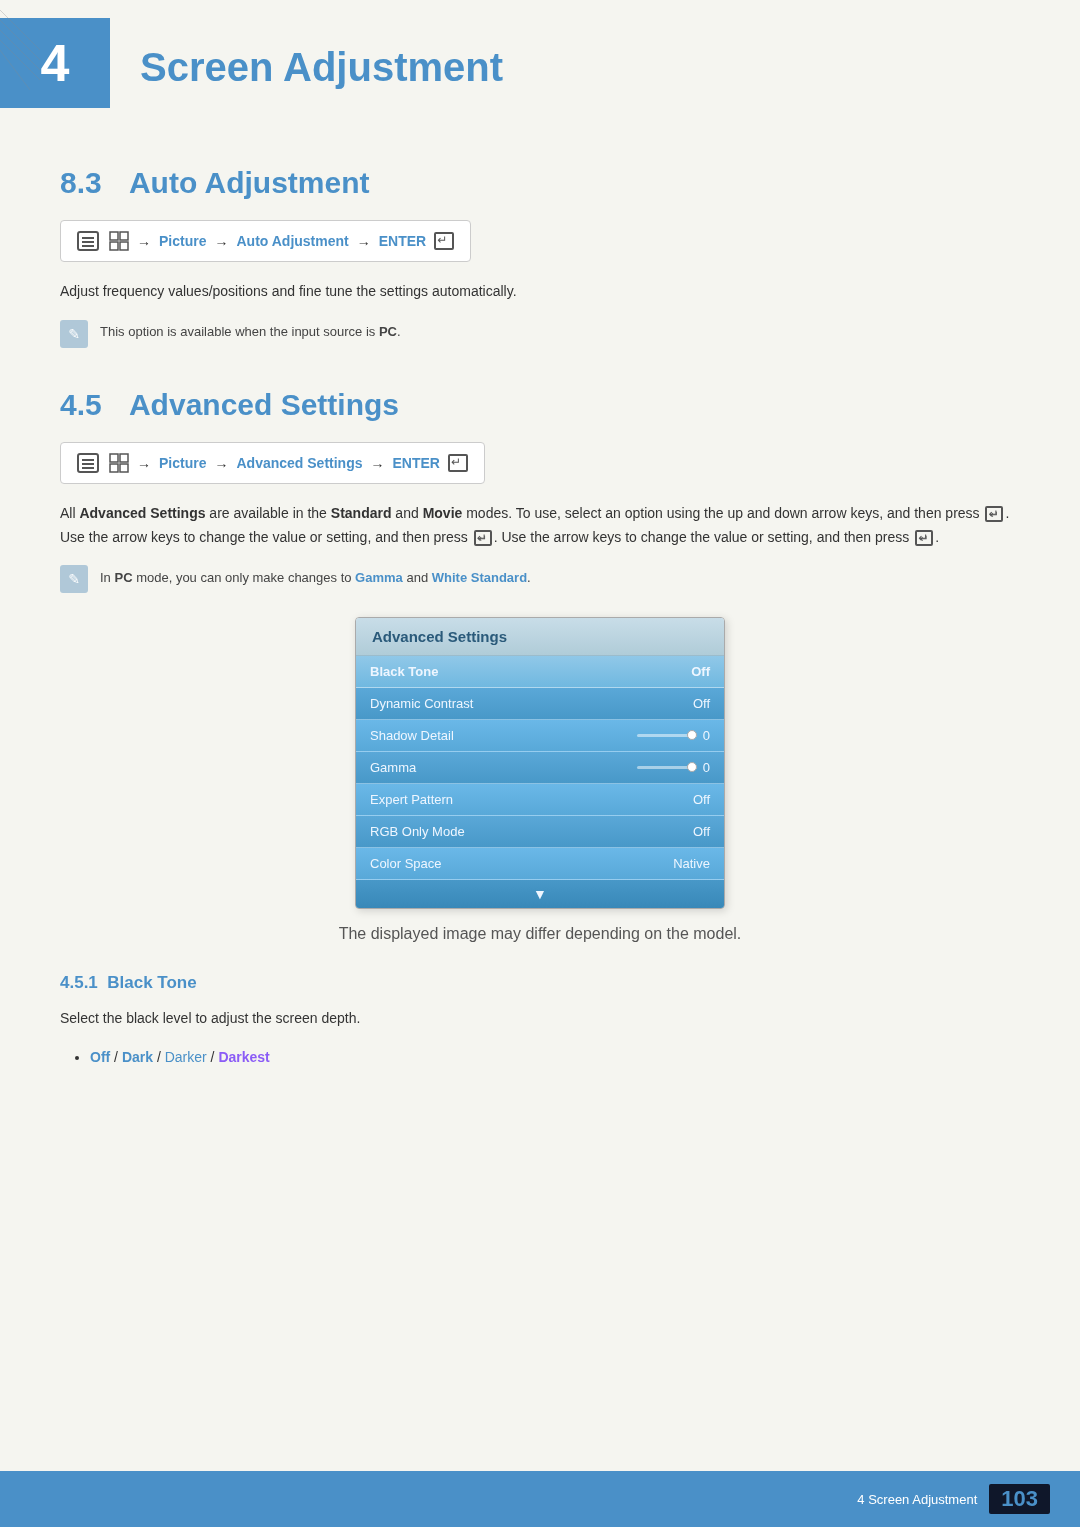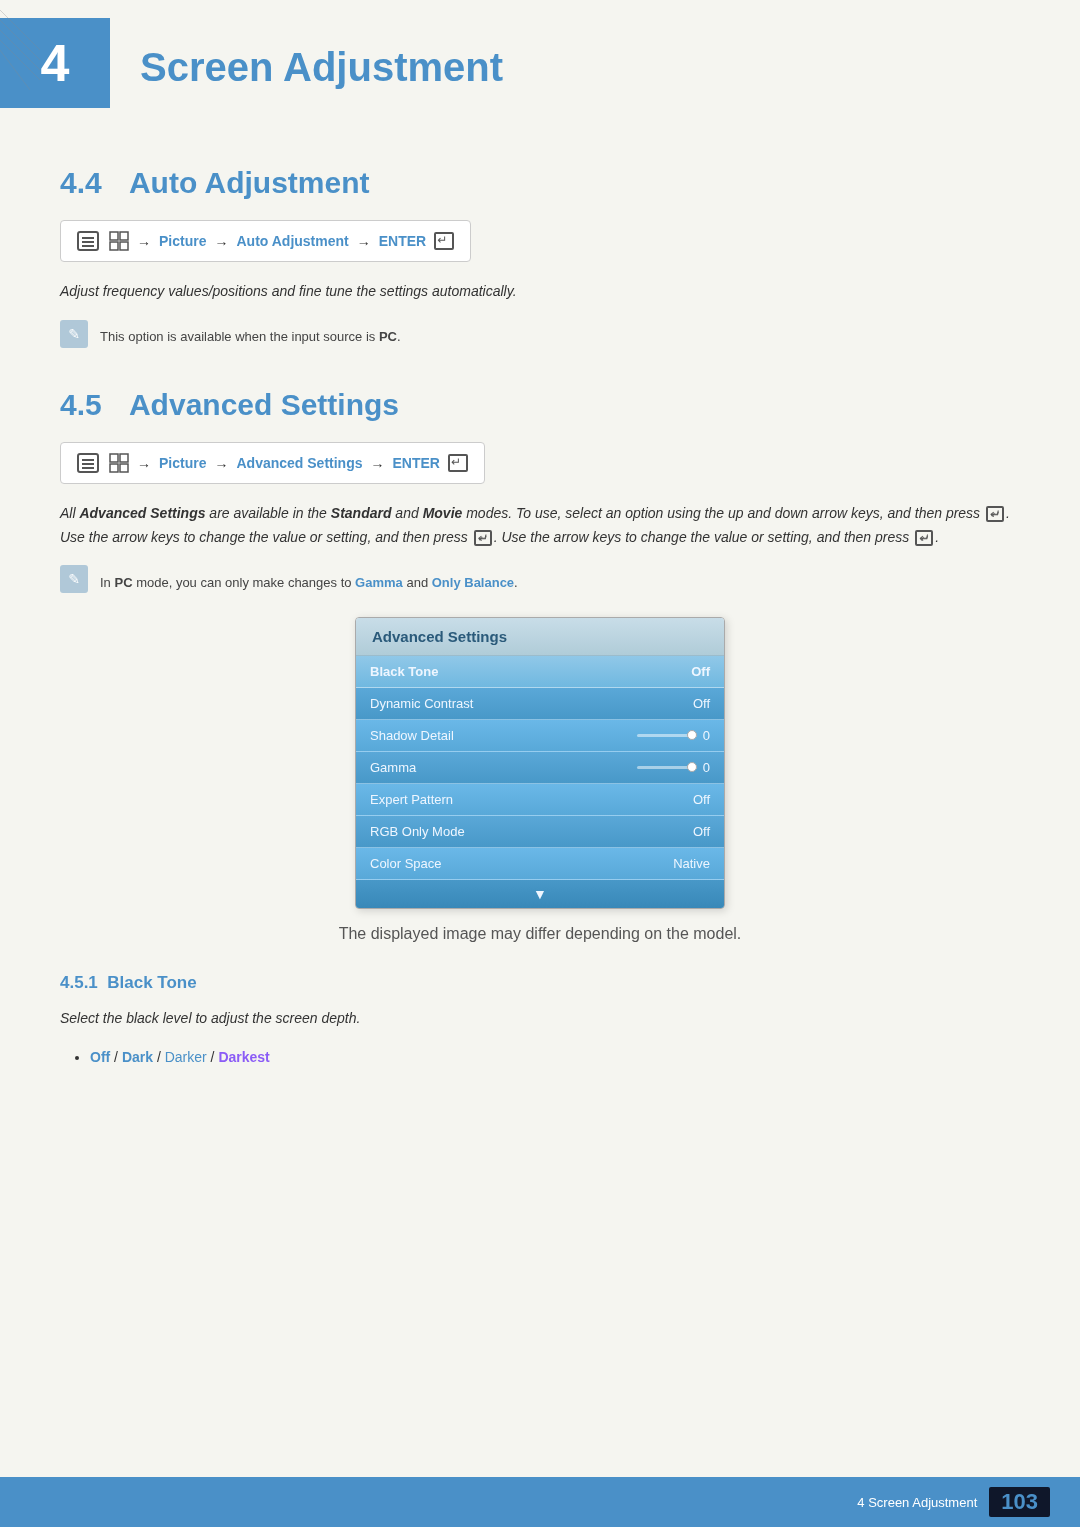--- a/index.html
+++ b/index.html
@@ -127,27 +127,26 @@
     .menu-bold {
       font-weight: bold;
     }
 
     
     .body-text {
       font-size: 14px;
       line-height: 1.7;
       color: #333;
       margin-bottom: 14px;
-      font-style: italic;
     }
 
     
     .note-box {
       display: flex;
-      align-items: flex-end;
+      align-items: center;
       gap: 12px;
       margin: 10px 0 20px 0;
     }
     .note-icon {
       width: 28px;
       height: 28px;
       background: #b0c8d8;
       border-radius: 3px;
       flex-shrink: 0;
       display: flex;
@@ -276,21 +275,21 @@
       list-style: disc;
       color: #333;
     }
 
     
     .page-footer {
       position: absolute;
       bottom: 0;
       left: 0;
       right: 0;
-      height: 50px;
+      height: 56px;
       background: #4a90c8;
       display: flex;
       align-items: center;
       justify-content: flex-end;
       padding: 0 30px;
       gap: 12px;
     }
     .footer-section-label {
       color: white;
       font-size: 13px;
@@ -336,21 +335,21 @@
   <div class="chapter-number-box">
     <span>4</span>
   </div>
   <h1 class="chapter-title">Screen Adjustment</h1>
 </div>
 
 <div class="content">
 
   
   <h2 class="section-heading">
-    <span class="section-number">4.4</span>
+    <span class="section-number">8.3</span>
     <span>Auto Adjustment</span>
   </h2>
 
   
   <div class="menu-path-box">
     <span class="menu-icon"></span>
     <svg class="grid-icon" viewBox="0 0 20 20">
       <rect x="1" y="1" width="8" height="8" fill="none" stroke="#555" stroke-width="1.5"></rect>
       <rect x="11" y="1" width="8" height="8" fill="none" stroke="#555" stroke-width="1.5"></rect>
       <rect x="1" y="11" width="8" height="8" fill="none" stroke="#555" stroke-width="1.5"></rect>
@@ -403,21 +402,21 @@
     <span class="enter-icon" style="display:inline-block;width:18px;height:16px;border:2px solid #555;border-radius:2px;position:relative;vertical-align:middle;margin:0 2px;font-size:10px;line-height:14px;text-align:center;color:#555;">↵</span>.
     Use the arrow keys to change the value or setting, and then press
     <span class="enter-icon" style="display:inline-block;width:18px;height:16px;border:2px solid #555;border-radius:2px;position:relative;vertical-align:middle;margin:0 2px;font-size:10px;line-height:14px;text-align:center;color:#555;">↵</span>.
     Use the arrow keys to change the value or setting, and then press
     <span class="enter-icon" style="display:inline-block;width:18px;height:16px;border:2px solid #555;border-radius:2px;position:relative;vertical-align:middle;margin:0 2px;font-size:10px;line-height:14px;text-align:center;color:#555;">↵</span>.
   </p>
 
   <div class="note-box">
     <div class="note-icon"></div>
     <p class="note-text">
-      In <strong>PC</strong> mode, you can only make changes to <strong class="menu-blue">Gamma</strong> and <strong class="menu-blue">Only Balance</strong>.
+      In <strong>PC</strong> mode, you can only make changes to <strong class="menu-blue">Gamma</strong> and <strong class="menu-blue">White Standard</strong>.
     </p>
   </div>
 
   
   <div class="ui-mockup-wrapper">
     <div class="ui-mockup">
       <div class="ui-mockup-header">Advanced Settings</div>
 
       <div class="ui-mockup-row selected">
         <span class="row-label">Black Tone</span>

